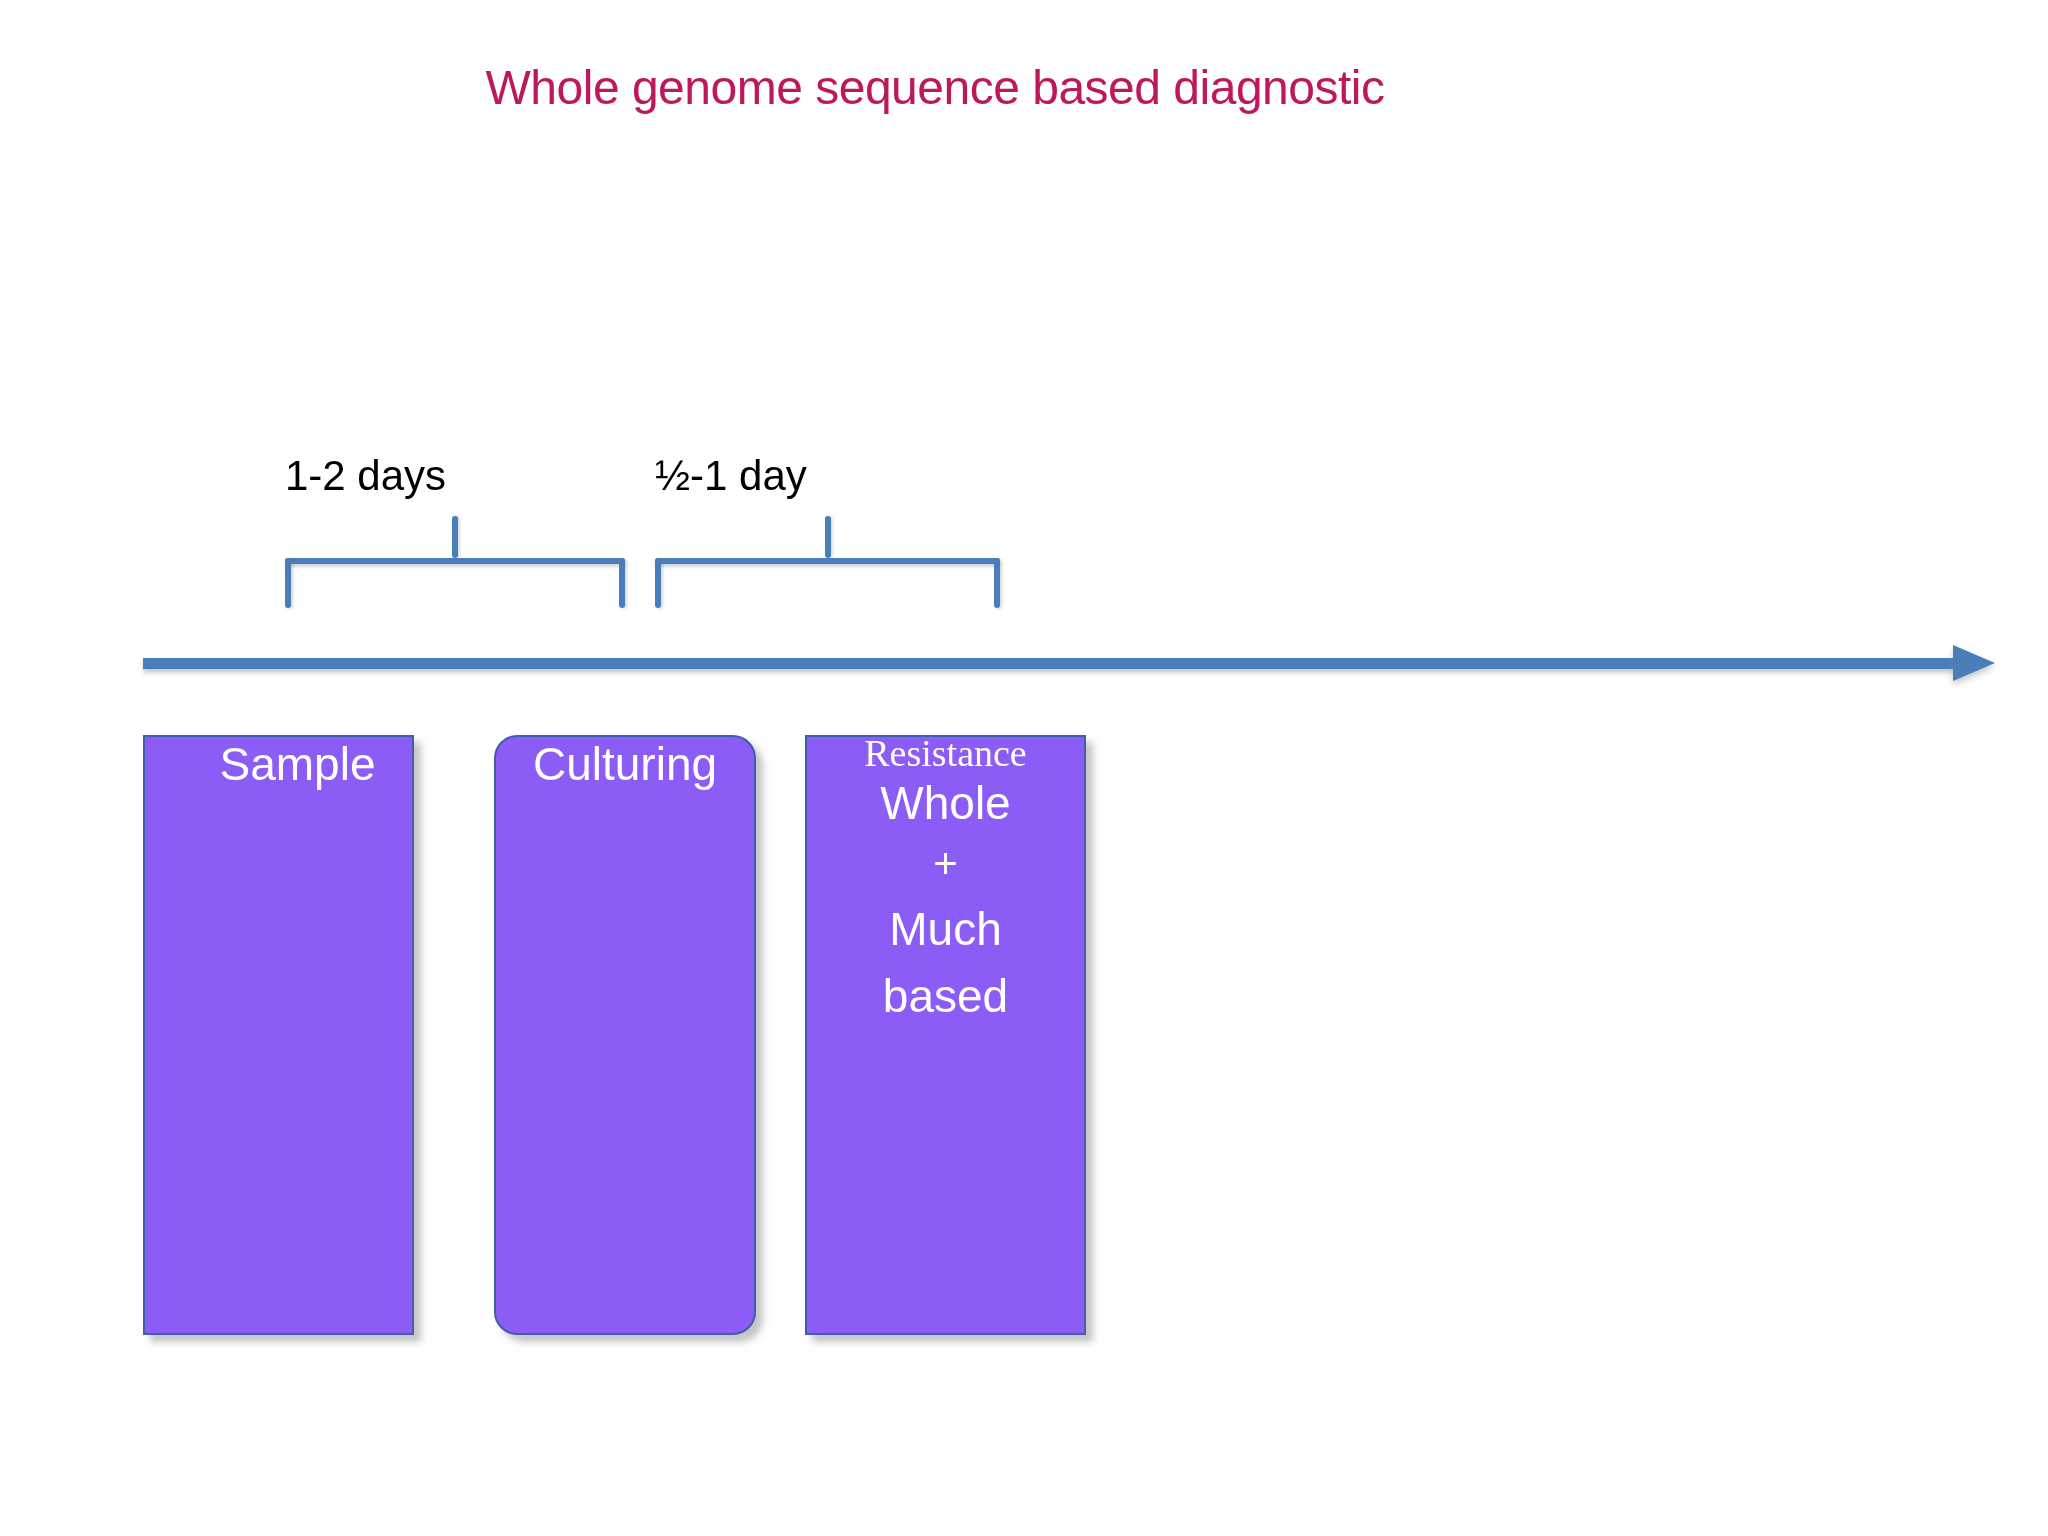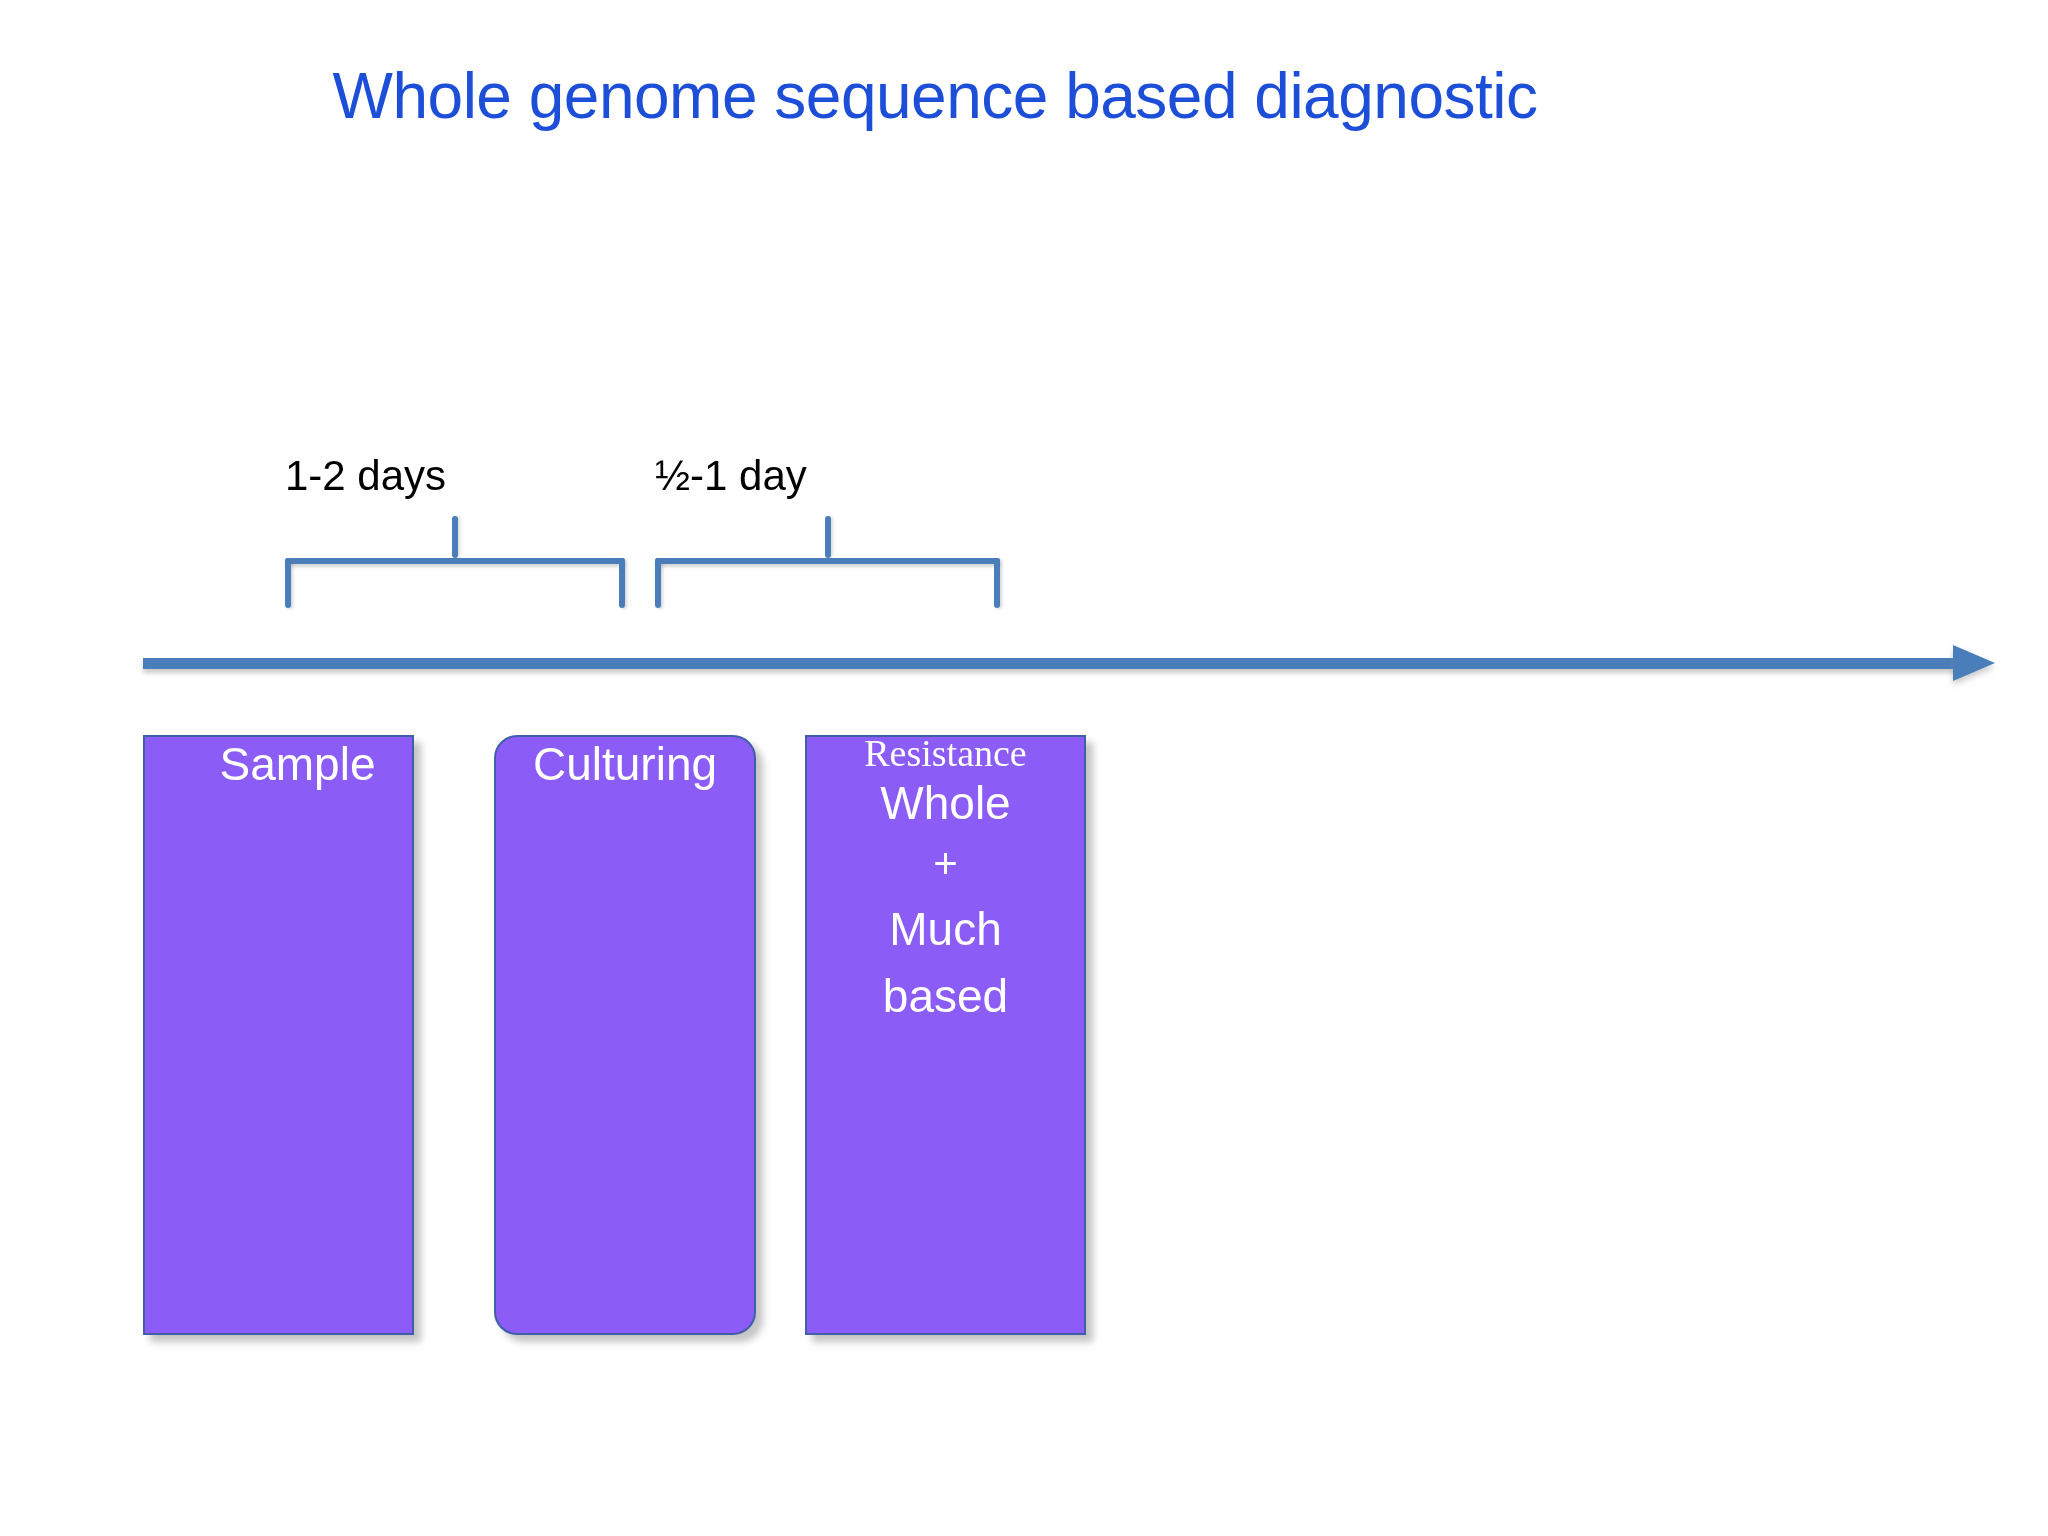--- a/index.html
+++ b/index.html
@@ -16,24 +16,24 @@
     color: #000000;
   }
 
   
   #slide-title {
     position: absolute;
     left: 0;
     top: 60px;
     width: 1870px;
     text-align: center;
-    font-size: 64px;
+    font-size: 48px;
     font-weight: 400;
     line-height: 1.15;
-    color: #1d4ed8;
+    color: #be185d;
     letter-spacing: -0.5px;
     white-space: nowrap;
   }
 
   
   .bracket-label {
     position: absolute;
     font-size: 42px;
     font-weight: 400;
     color: #000000;

